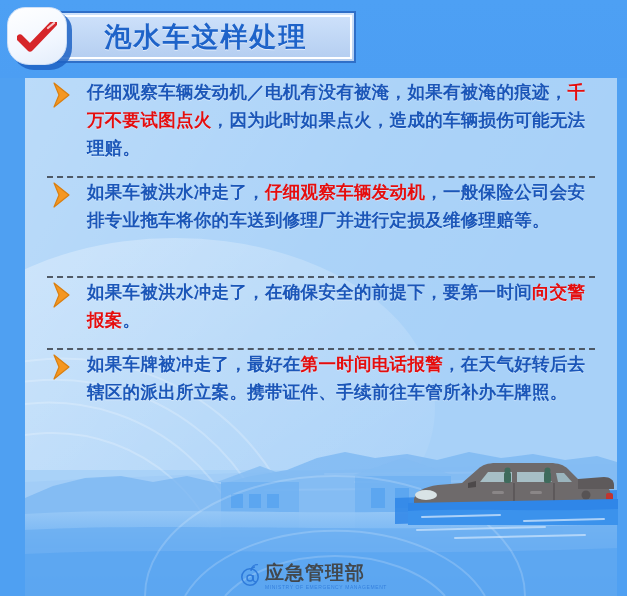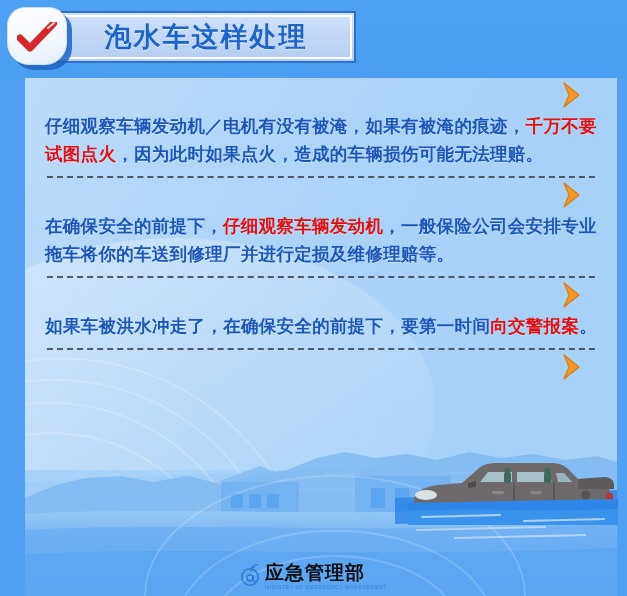--- a/index.html
+++ b/index.html
@@ -84,23 +84,22 @@
 
   
   .tips {
     position:absolute; left:25px; top:78px;
     width:592px;
     z-index:4;
   }
   .tip {
     position:relative;
     display:flex;
-    align-items:flex-end;
+    align-items:flex-start;
     padding:0 20px 0 20px;
-    flex-direction:column;
   }
   .tip-arrow {
     flex:0 0 34px;
     width:34px; height:34px;
     margin-right:8px;
   }
   .tip-body {
     flex:1 1 auto;
     font-size:17.5px;
     line-height:28px;
@@ -145,21 +144,21 @@
     position:absolute; left:0; top:558px;
     width:627px; height:38px;
     display:flex; align-items:center; justify-content:center;
     z-index:6;
     pointer-events:none;
   }
   .logo-wrap { display:flex; align-items:flex-start; }
   .logo-mark { width:22px; height:24px; margin-right:3px; margin-top:1px; }
   .logo-texts { display:flex; flex-direction:column; }
   .logo-cn {
-    font-size:19px; font-weight:bold; color:#000000;
+    font-size:19px; font-weight:bold; color:#404040;
     letter-spacing:1px; line-height:20px;
     opacity:0.92;
   }
   .logo-en {
     font-size:5px; color:#2a76d8; letter-spacing:0.6px;
     line-height:8px; opacity:0.8; text-align:center;
   }
 </style>
 </head>
 <body>
@@ -330,38 +329,39 @@
       </svg>
       <div class="tip-body"><span>仔细观察车辆发动机／电机有没有被淹，如果有被淹的痕迹，</span><span class="hl">千万不要试图点火</span><span>，因为此时如果点火，造成的车辆损伤可能无法理赔。</span></div>
     </div>
 
     <div class="divider"></div>
 
     <div class="tip tip-2">
       <svg class="tip-arrow" viewBox="0 0 34 34">
         <path d="M9,5 L24,17 L9,29 L14,17 Z" fill="#f59721" stroke="#d97f10" stroke-width="1.2" stroke-linejoin="round"></path>
       </svg>
-      <div class="tip-body"><span>在确保安全的前提下，</span><span class="hl">仔细观察车辆发动机</span><span>，一般保险公司会安排专业拖车将你的车送到修理厂并进行定损及维修理赔等。</span></div>
+      <div class="tip-body"><span>如果车被洪水冲走了，</span><span class="hl">仔细观察车辆发动机</span><span>，一般保险公司会安排专业拖车将你的车送到修理厂并进行定损及维修理赔等。</span></div>
     </div>
 
     <div class="divider"></div>
 
     <div class="tip tip-3">
       <svg class="tip-arrow" viewBox="0 0 34 34">
         <path d="M9,5 L24,17 L9,29 L14,17 Z" fill="#f59721" stroke="#d97f10" stroke-width="1.2" stroke-linejoin="round"></path>
       </svg>
       <div class="tip-body"><span>如果车被洪水冲走了，在确保安全的前提下，要第一时间</span><span class="hl">向交警报案</span><span>。</span></div>
     </div>
 
     <div class="divider"></div>
 
     <div class="tip tip-4">
       <svg class="tip-arrow" viewBox="0 0 34 34">
         <path d="M9,5 L24,17 L9,29 L14,17 Z" fill="#f59721" stroke="#d97f10" stroke-width="1.2" stroke-linejoin="round"></path>
       </svg>
+      <div class="tip-body"><span>如果车牌被冲走了，最好在</span><span class="hl">第一时间电话报警</span><span>，在天气好转后去辖区的派出所立案。携带证件、手续前往车管所补办车牌照。</span></div>
     </div>
 
   </div>
 
   <div class="footer-logo">
     <div class="logo-wrap">
       <svg class="logo-mark" viewBox="0 0 22 24">
         <circle cx="10" cy="13" r="8.2" fill="none" stroke="#2a76d8" stroke-width="1.6" opacity="0.92"></circle>
         <circle cx="10" cy="14" r="3" fill="none" stroke="#2a76d8" stroke-width="1.5" opacity="0.92"></circle>
         <path d="M13,11 C13,16 13,18 16,18" fill="none" stroke="#2a76d8" stroke-width="1.5" opacity="0.92"></path>

